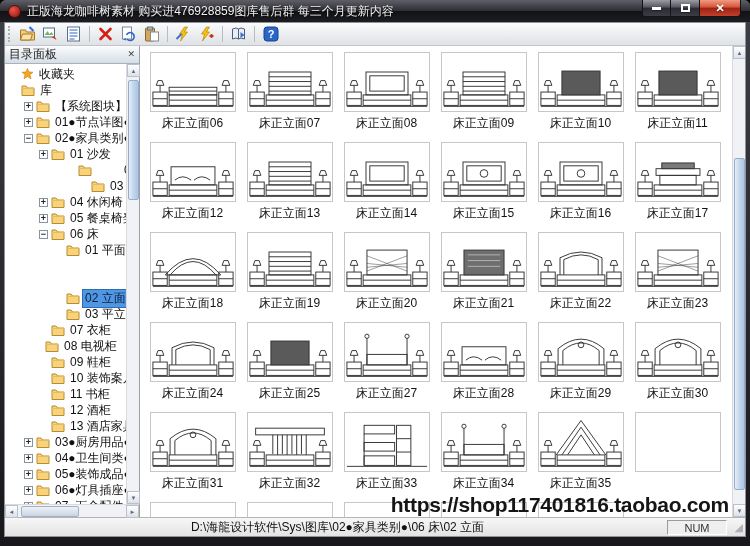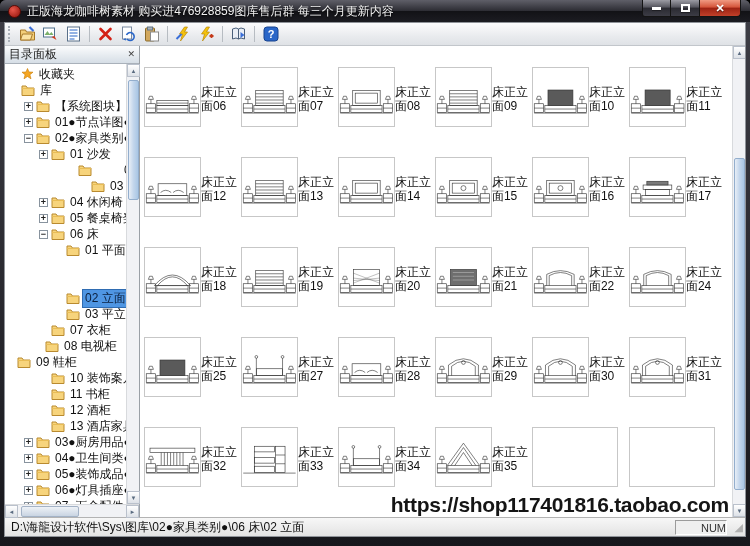--- a/index.html
+++ b/index.html
@@ -110,44 +110,44 @@
   .hthumb {
     position:absolute; top:1px; height:11px; left:16px; width:58px; border-radius:2px;
     background:linear-gradient(#eef2f7,#c9d4e2); border:1px solid #a3b2c6;
   }
   
   .content { flex:1 1 auto; position:relative; background:#fff; overflow:hidden; }
   .grid {
     display:grid; grid-template-columns:repeat(6,97px); grid-auto-rows:90px;
     padding:6px 0 0 4px;
   }
-  .cell { display:flex; flex-direction:row; align-items:center; }
+  .cell { display:flex; flex-direction:column; align-items:center; }
   .thumb {
     width:86px; height:60px; border:1px solid #c7c7c7; background:#fff;
     display:flex; align-items:center; justify-content:center; overflow:hidden;
   }
   .clabel { font-size:12px; color:#111; margin-top:4px; line-height:14px; }
   .content .vscroll2 {
     position:absolute; top:0; right:0; bottom:0; width:13px;
     background:#f1f2f5; border-left:1px solid #d8dadd;
   }
   .url-overlay {
     position:absolute; right:16px; bottom:0px; z-index:6;
     font-size:21px; font-weight:bold; color:#151515; letter-spacing:-0.3px;
     white-space:nowrap;
   }
   
   .statusbar {
     height:19px; flex:0 0 auto; display:flex; align-items:center; gap:3px;
     background:linear-gradient(#f7f7f7,#e3e3e3); border-top:1px solid #b3b3b3;
     padding:0 2px; font-size:12px;
   }
-  .sb-path { flex:1 1 auto; padding-left:4px; color:#111; white-space:nowrap; overflow:hidden; }
+  .sb-path { flex:1 1 auto; padding-left:4px; color:#111; white-space:nowrap; overflow:hidden;text-align:center; }
   .sb-num {
-    width:52px; height:15px; line-height:14px; text-align:right; font-size:11px; color:#333;
+    width:60px; height:15px; line-height:14px; text-align:center; font-size:11px; color:#333;
     border:1px solid; border-color:#9b9b9b #ffffff #ffffff #9b9b9b; background:#efefef;
   }
   .sb-grip { width:13px; color:#b1b1b1; font-size:11px; line-height:1; text-align:right; }
 </style>
 </head>
 <body>
 
 <div class="window">
 
   <div class="titlebar">
@@ -404,21 +404,21 @@
               <div class="trow" style="padding-left: 28px;">
                 <span class="exp-spacer"></span>
                 <span class="ficon">
                   <svg width="14" height="12" viewBox="0 0 14 12">
                     <path d="M1 2 h4 l1.5 2 H13 v7.5 H1 z" fill="#f7d47c" stroke="#b98a2f"></path>
                     <path d="M1 4.5 h12" stroke="#e8bc55"></path>
                   </svg>
                 </span>
                 <span class="tlabel">08 电视柜</span>
               </div>
-              <div class="trow" style="">
+              <div class="trow" style="padding-left: 34px;">
                 <span class="exp-spacer"></span>
                 <span class="ficon">
                   <svg width="14" height="12" viewBox="0 0 14 12">
                     <path d="M1 2 h4 l1.5 2 H13 v7.5 H1 z" fill="#f7d47c" stroke="#b98a2f"></path>
                     <path d="M1 4.5 h12" stroke="#e8bc55"></path>
                   </svg>
                 </span>
                 <span class="tlabel">09 鞋柜</span>
               </div>
               <div class="trow" style="padding-left: 34px;">
@@ -933,20 +933,42 @@
                     <rect x="2" y="38" width="15" height="14"></rect>
                     <line x1="2" y1="45" x2="17" y2="45"></line>
                     <line x1="9.5" y1="31" x2="9.5" y2="38"></line>
                     <path d="M5.5 31 h8 l-1.8 -5 h-4.4 z"></path>
                     <rect x="71" y="38" width="15" height="14"></rect>
                     <line x1="71" y1="45" x2="86" y2="45"></line>
                     <line x1="78.5" y1="31" x2="78.5" y2="38"></line>
                     <path d="M74.5 31 h8 l-1.8 -5 h-4.4 z"></path>
                     <rect x="19" y="41" width="50" height="11"></rect>
                     <line x1="19" y1="46.5" x2="69" y2="46.5"></line>
+                    <rect x="23" y="15" width="42" height="26"></rect>
+                    <path d="M23 21 L65 37 M23 29 L65 33 M65 21 L23 37 M65 29 L23 33" stroke-width="0.5"></path>
+                    <line x1="2" y1="53" x2="86" y2="53"></line>
+                  </g>
+                </svg>
+              </div>
+              <div class="clabel">床正立面23</div>
+            </div>
+            <div class="cell">
+              <div class="thumb">
+                <svg width="84" height="55" viewBox="0 0 88 56">
+                  <g fill="none" stroke="#333" stroke-width="1">
+                    <rect x="2" y="38" width="15" height="14"></rect>
+                    <line x1="2" y1="45" x2="17" y2="45"></line>
+                    <line x1="9.5" y1="31" x2="9.5" y2="38"></line>
+                    <path d="M5.5 31 h8 l-1.8 -5 h-4.4 z"></path>
+                    <rect x="71" y="38" width="15" height="14"></rect>
+                    <line x1="71" y1="45" x2="86" y2="45"></line>
+                    <line x1="78.5" y1="31" x2="78.5" y2="38"></line>
+                    <path d="M74.5 31 h8 l-1.8 -5 h-4.4 z"></path>
+                    <rect x="19" y="41" width="50" height="11"></rect>
+                    <line x1="19" y1="46.5" x2="69" y2="46.5"></line>
                     <path d="M22 41 V23 Q44 11 66 23 V41"></path>
                     <path d="M26 41 V25 Q44 15 62 25 V41"></path>
                     <line x1="2" y1="53" x2="86" y2="53"></line>
                   </g>
                 </svg>
               </div>
               <div class="clabel">床正立面24</div>
             </div>
             <div class="cell">
               <div class="thumb">

